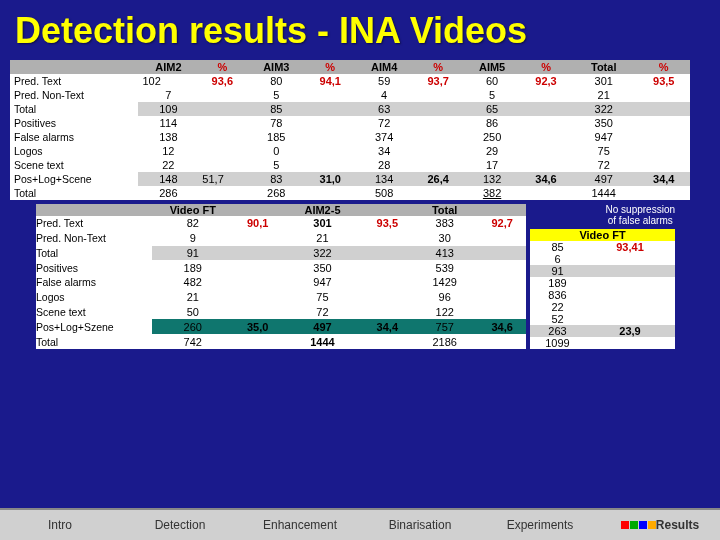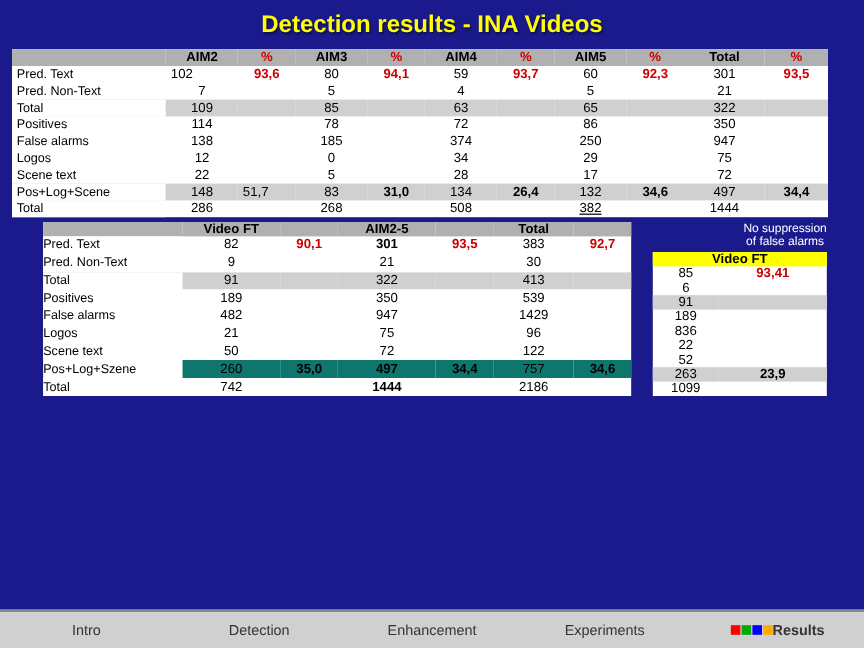--- a/index.html
+++ b/index.html
@@ -7,25 +7,24 @@
       width: 720px;
       height: 540px;
       background: #1a1a8c;
       font-family: Arial, sans-serif;
       overflow: hidden;
       position: relative;
     }
 
     .title {
       color: #ffff00;
-      font-size: 20px;
+      font-size: 36px;
       font-weight: bold;
       padding: 10px 15px 8px 15px;
       text-shadow: 1px 1px 2px rgba(0,0,0,0.5);
-      text-align: center;
     }
 
     .main-content {
       padding: 0 10px;
     }
 
     
     table {
       border-collapse: collapse;
       font-size: 11px;
@@ -49,21 +48,21 @@
 
     .row-label {
       background: #fff;
       font-size: 10.5px;
       min-width: 70px;
     }
 
     
     .bottom-section {
       display: flex;
-      gap: 18px;
+      gap: 4px;
       margin-top: 4px;
       padding-left: 26px;
     }
 
     .bottom-left-table {
       background: #fff;
       font-size: 11px;
     }
 
     .bottom-right-area {
@@ -423,20 +422,21 @@
         </tbody>
       </table>
     </div>
   </div>
 </div>
 
 <div class="footer-nav">
   <div class="nav-item">Intro</div>
   <div class="nav-item">Detection</div>
   <div class="nav-item">Enhancement</div>
+  <div class="nav-item">Binarisation</div>
   <div class="nav-item">Experiments</div>
   <div class="nav-item nav-item-results" style="font-weight:bold;">
     <span class="colored-squares">
       <span class="sq" style="background:#ff0000;"></span>
       <span class="sq" style="background:#00aa00;"></span>
       <span class="sq" style="background:#0000ff;"></span>
       <span class="sq" style="background:#ffaa00;"></span>
     </span>
     <span>Results</span>
   </div>

